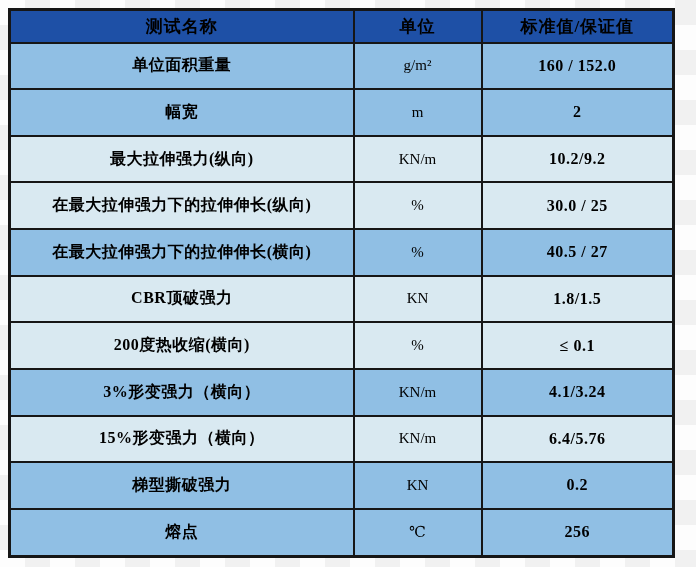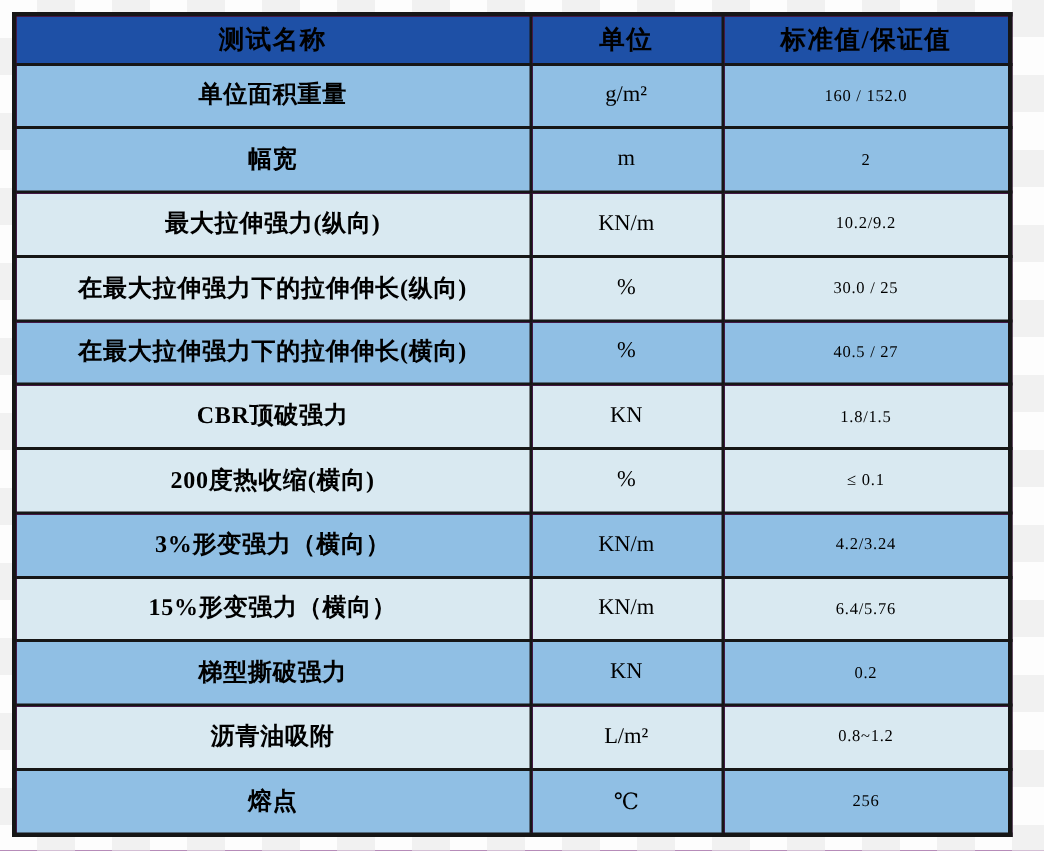--- a/index.html
+++ b/index.html
@@ -32,21 +32,21 @@
   thead tr { height: 33px; }
   tbody tr { height: 22px; }
   th {
     background: var(--header-bg, #1e50a6);
     font-weight: bold;
     font-size: 17px;
     letter-spacing: 1px;
   }
   td.name-cell { font-weight: bold; font-size: 16px; letter-spacing: 0.5px; }
   td.unit-cell { font-size: 15px; }
-  td.value-cell { font-size: 11px; letter-spacing: 0.5px; }
+  td.value-cell { font-size: 16px; letter-spacing: 0.5px; font-weight: bold; }
   tr.row-a td { background: var(--row-a-bg, #90bfe4); }
   tr.row-b td { background: var(--row-b-bg, #d9e9f1); }
 </style>
 </head>
 <body>
 
 <div class="screen">
   <table class="spec">
     <colgroup>
       <col style="width:344px">
@@ -92,37 +92,32 @@
     <td class="value-cell">1.8/1.5</td>
   </tr>
         <tr class="row-b">
     <td class="name-cell">200度热收缩(横向)</td>
     <td class="unit-cell">%</td>
     <td class="value-cell">≤ 0.1</td>
   </tr>
         <tr class="row-a">
     <td class="name-cell">3%形变强力（横向）</td>
     <td class="unit-cell">KN/m</td>
-    <td class="value-cell">4.2/3.24</td>
+    <td class="value-cell">4.1/3.24</td>
   </tr>
         <tr class="row-b">
     <td class="name-cell">15%形变强力（横向）</td>
     <td class="unit-cell">KN/m</td>
     <td class="value-cell">6.4/5.76</td>
   </tr>
         <tr class="row-a">
     <td class="name-cell">梯型撕破强力</td>
     <td class="unit-cell">KN</td>
     <td class="value-cell">0.2</td>
   </tr>
-        <tr class="row-b">
-    <td class="name-cell">沥青油吸附</td>
-    <td class="unit-cell">L/m²</td>
-    <td class="value-cell">0.8~1.2</td>
-  </tr>
         <tr class="row-a">
     <td class="name-cell">熔点</td>
     <td class="unit-cell">℃</td>
     <td class="value-cell">256</td>
   </tr>
       </tbody>
   </table>
 </div>
 
 </body></html>

